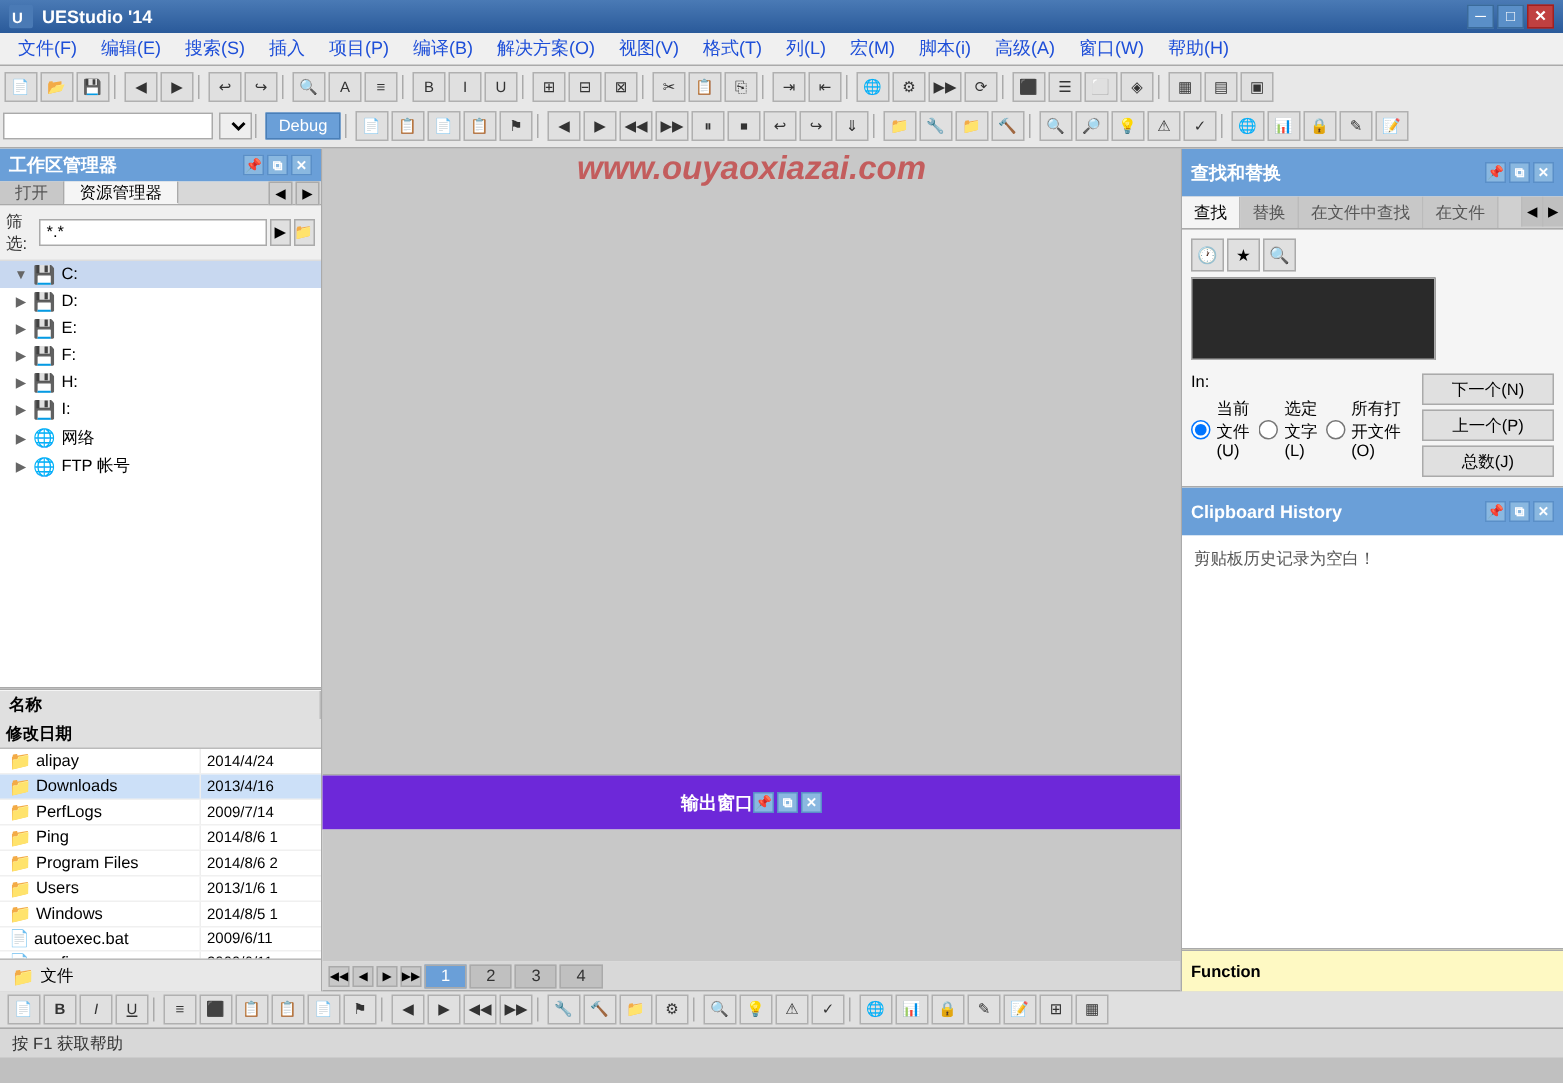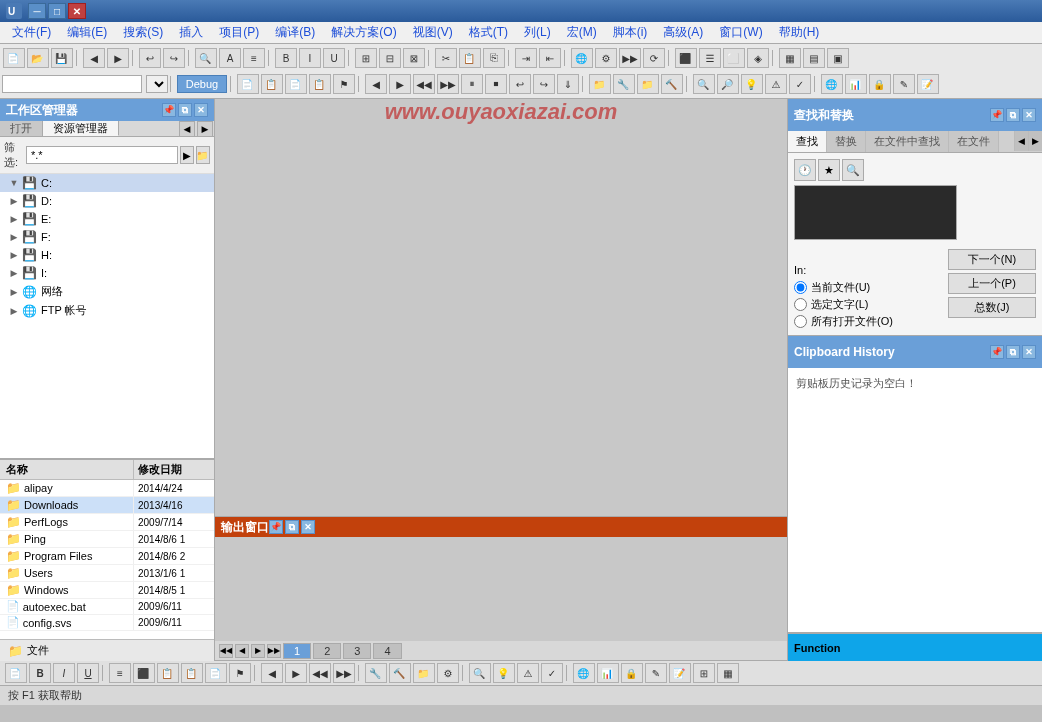--- a/index.html
+++ b/index.html
@@ -179,20 +179,21 @@
       border-top: 1px solid #aaa;
       overflow-y: auto;
       background: white;
     }
     .file-list-header {
       display: flex;
       background: #e0e0e0;
       border-bottom: 1px solid #bbb;
       font-size: 11px;
       font-weight: bold;
+      flex-direction: column;
     }
     .file-col-name {
       flex: 1; padding: 2px 6px; border-right: 1px solid #bbb;
     }
     .file-col-date { width: 80px; padding: 2px 4px; }
     .file-row {
       display: flex;
       font-size: 11px;
       border-bottom: 1px solid #f0f0f0;
       align-items: center;
@@ -242,29 +243,29 @@
 
     
     .output-panel {
       height: 145px;
       background: #f0f0f0;
       border-top: 1px solid #aaa;
       display: flex;
       flex-direction: column;
     }
     .output-header {
-      background: #c2410c;
+      background: #6d28d9;
       color: white;
       font-size: 12px;
       font-weight: bold;
       padding: 2px 6px;
       display: flex;
       align-items: center;
-      justify-content: flex-start;
-      height: 20px;
+      justify-content: center;
+      height: 36px;
       flex-shrink: 0;
     }
     .output-content {
       flex: 1;
       background: #c8c8c8;
       overflow-y: auto;
       padding: 4px;
     }
 
     
@@ -336,21 +337,21 @@
       background: #2a2a2a;
       color: #ddd;
       font-size: 11px;
       padding: 3px;
       resize: none;
     }
     .find-in-row {
       display: flex; align-items: center; margin-bottom: 4px;
     }
     .find-in-label { font-size: 11px; width: 30px; }
-    .find-radio-group { display: flex; flex-direction: column; gap: 2px; flex: 1; justify-content: space-between; }
+    .find-radio-group { display: flex; gap: 2px; flex: 1; justify-content: space-between; }
     .find-radio-item {
       display: flex; align-items: center; gap: 4px; font-size: 11px;
     }
     .find-buttons { display: flex; flex-direction: column; gap: 3px; margin-left: 8px; }
     .find-btn {
       padding: 2px 8px;
       background: #e0e0e0;
       border: 1px solid #aaa;
       font-size: 11px;
       cursor: pointer;
@@ -358,21 +359,21 @@
       text-align: center;
     }
 
     
     .clipboard-section { flex: 1; display: flex; flex-direction: column; overflow: hidden; }
     .clipboard-content { padding: 8px; font-size: 11px; color: #555; flex: 1; background: white; }
 
     
     .function-panel {
       height: 28px;
-      background: #0ea5e9;
+      background: #fef9c3;
       border-top: 1px solid #aaa;
       display: flex; align-items: center;
       padding: 0 6px;
       font-size: 11px;
       font-weight: bold;
     }
     .page-tabs-row {
       display: flex; align-items: center;
       background: #d8d8d8;
       border-bottom: 1px solid #aaa;
@@ -426,20 +427,21 @@
 </head>
 <body>
 
 <div class="title-bar">
   <div class="title-bar-icon">
     <svg width="16" height="16" viewBox="0 0 16 16">
       <rect width="16" height="16" fill="#4a7ab5" rx="2"></rect>
       <text x="2" y="12" font-size="10" fill="white" font-weight="bold">U</text>
     </svg>
   </div>
+  <span class="title-bar-text">UEStudio '14</span>
   <div class="title-bar-controls">
     <div class="title-btn min">─</div>
     <div class="title-btn max">□</div>
     <div class="title-btn close">✕</div>
   </div>
 </div>
 
 <div class="menu-bar">
   <span class="menu-item">文件(F)</span>
   <span class="menu-item">编辑(E)</span>
@@ -748,21 +750,21 @@
           <div style="flex:1;">
             <div class="find-tools">
               <div class="find-tool-btn">🕐</div>
               <div class="find-tool-btn">★</div>
               <div class="find-tool-btn">🔍</div>
             </div>
             <textarea class="find-textarea" style=""></textarea>
           </div>
         </div>
         <div style="display:flex;">
-          <div style="flex:1;margin-top:15px;">
+          <div style="flex:1;">
             <div class="find-in-row">
               <span class="find-in-label">In:</span>
             </div>
             <div class="find-radio-group">
               <label class="find-radio-item">
                 <input type="radio" name="findIn" checked="" style="">
                 <span>当前文件(U)</span>
               </label>
               <label class="find-radio-item">
                 <input type="radio" name="findIn" style="">

